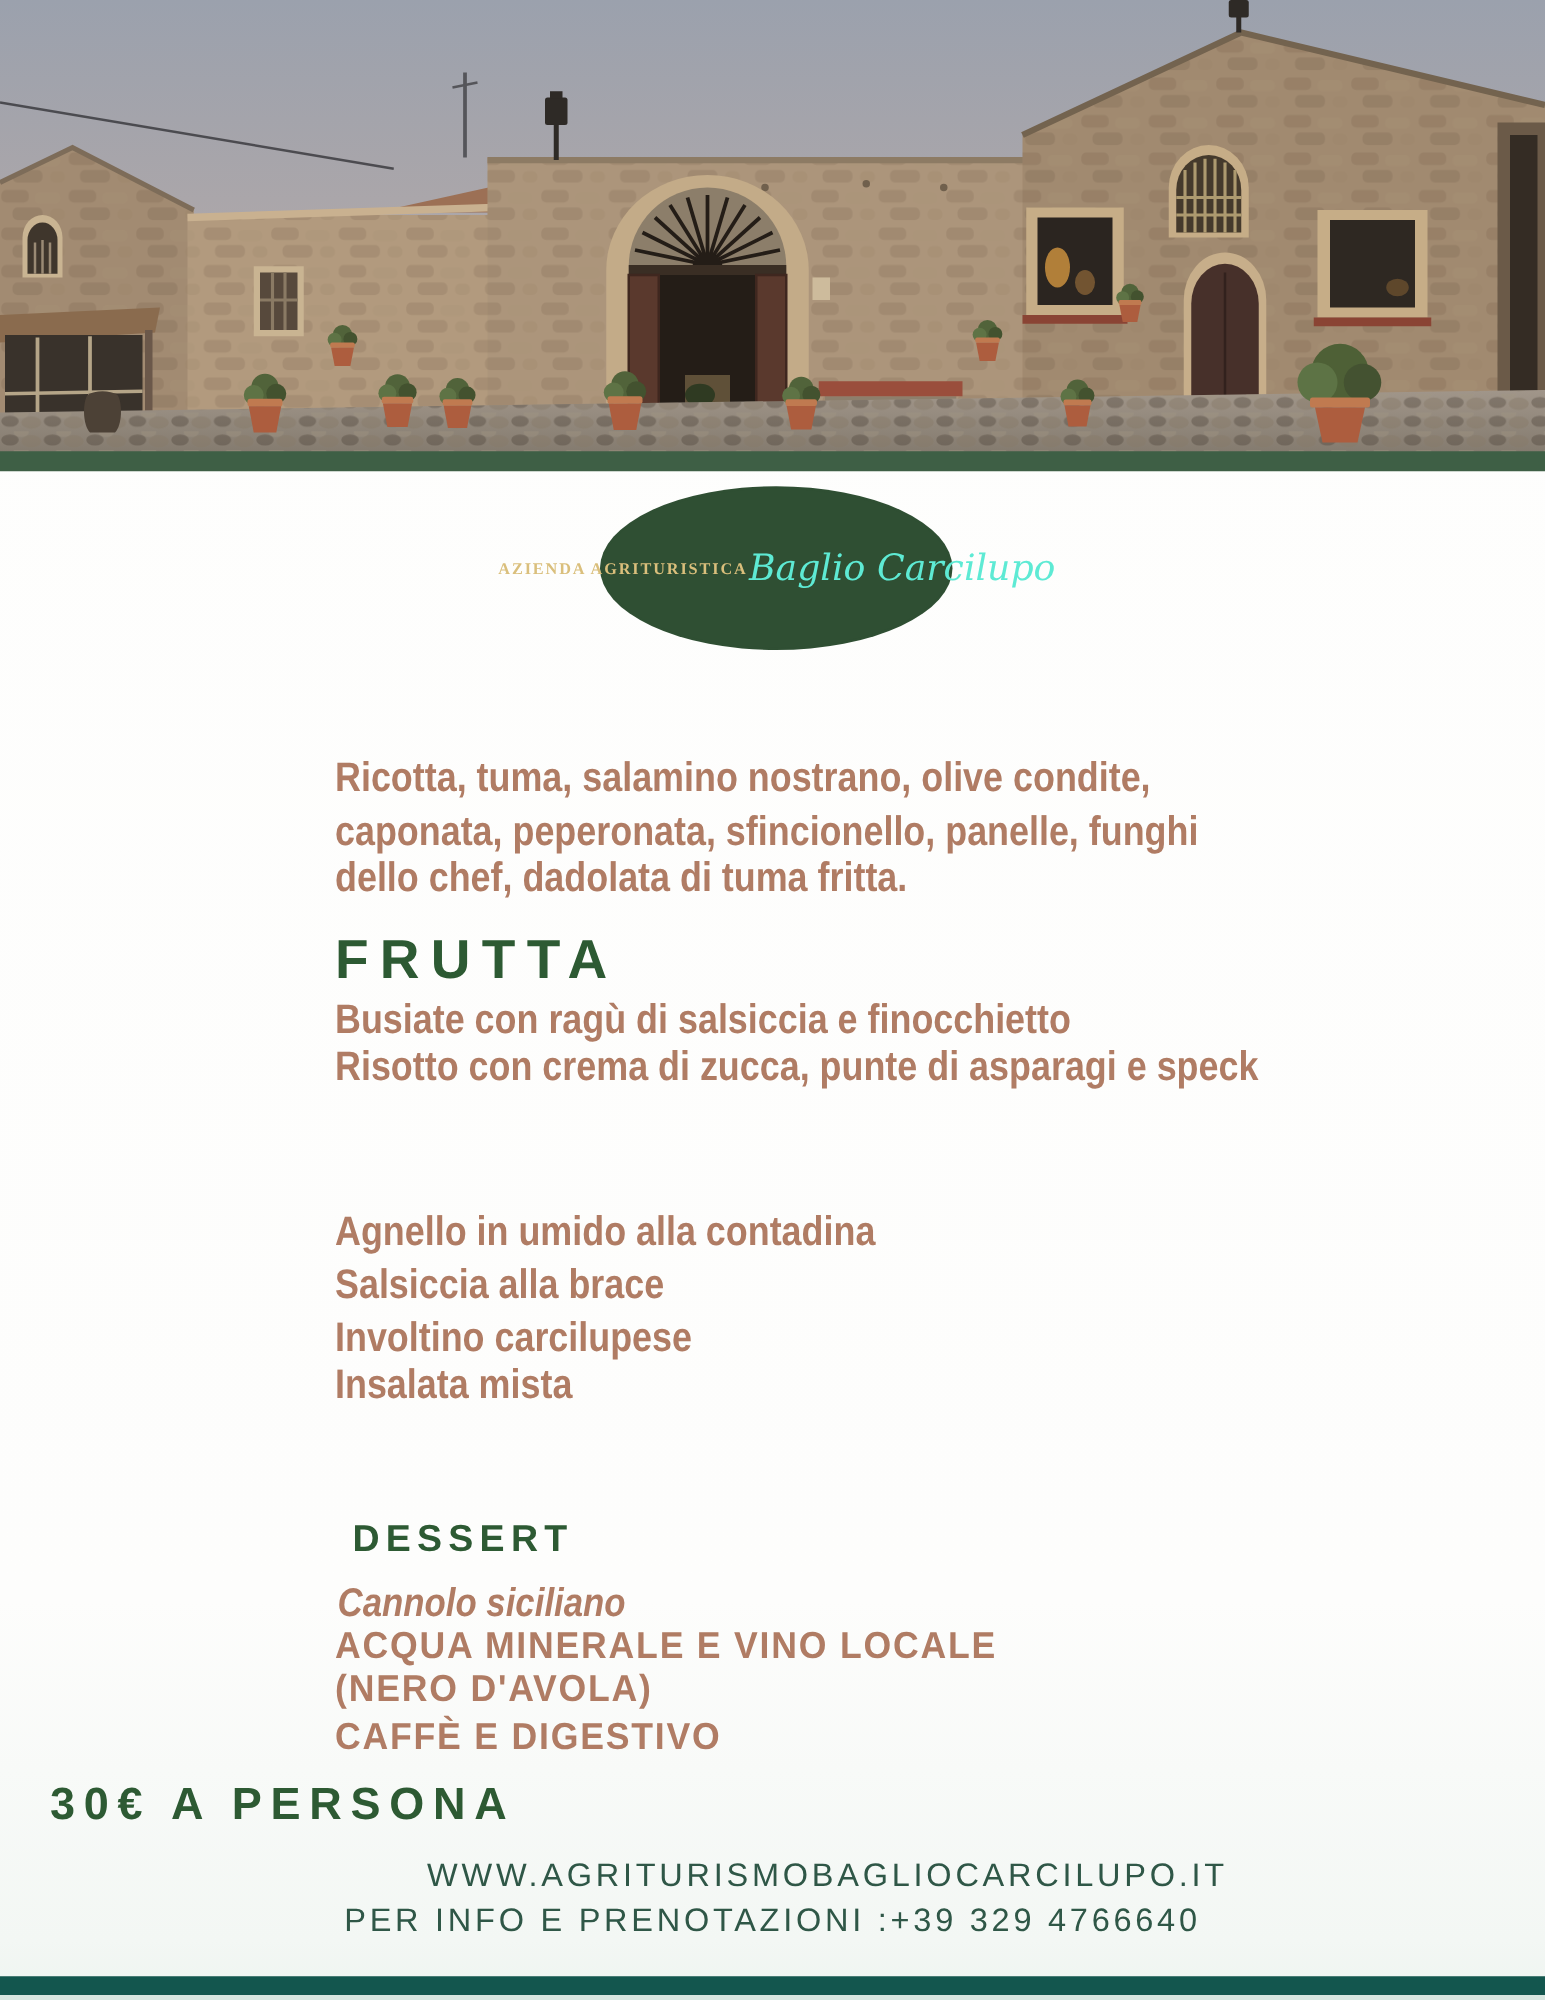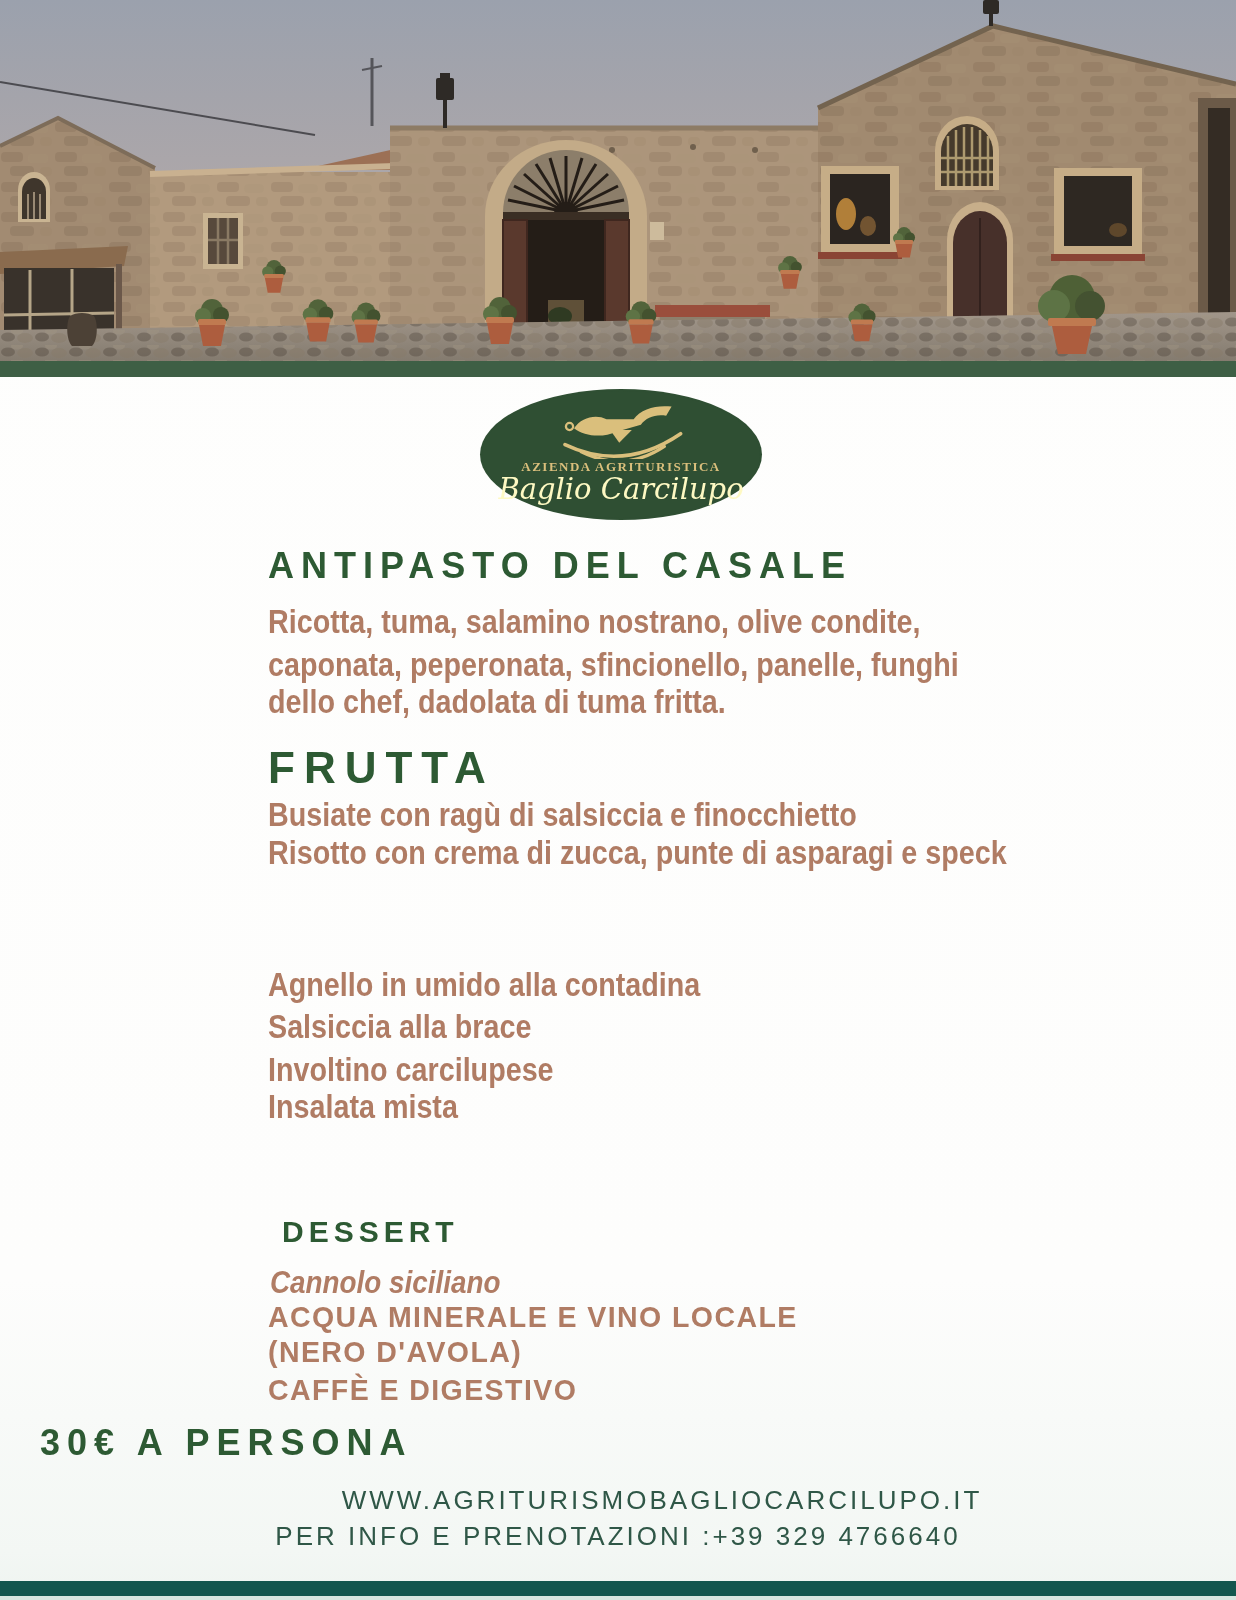--- a/index.html
+++ b/index.html
@@ -8,30 +8,30 @@
     background:linear-gradient(#fefefd 0%,#fdfdfc 80%,#f3f7f4 97%,#eef4f0 100%);
     font-family:"Liberation Sans",sans-serif;
   }
   .abs{position:absolute;}
   .photo{left:0;top:0;width:1236px;height:363px;}
   .bar-top{left:0;top:361px;width:1236px;height:16px;background:#3e5f45;}
   .bar-bottom{left:0;top:1581px;width:1236px;height:15px;background:#13564e;}
   .bar-bottom-edge{left:0;top:1596px;width:1236px;height:4px;background:#d7e6e0;}
   .logo{
     left:482px;top:391px;width:278px;height:127px;border-radius:50%;
-    background:#2f4f33;display:flex;flex-direction:column;align-items:center;
+    background:#2f4f33;display:flex;flex-direction:row;align-items:center;
     justify-content:center;gap:1px;box-shadow:0 0 0 2px #2f4f33;
   }
   .logo-sub{
     font-family:"Liberation Serif",serif;font-weight:700;font-size:13px;
     letter-spacing:1.5px;color:#dabf7c;line-height:1;white-space:nowrap;
   }
   .logo-title{
     font-family:"DejaVu Serif",serif;font-style:italic;font-size:29px;
-    color:#fef9c3;line-height:1.1;white-space:nowrap;
+    color:#5eead4;line-height:1.1;white-space:nowrap;
   }
   .heading{
     position:absolute;font-weight:700;color:#2d5a33;line-height:1;white-space:nowrap;
   }
   .item{
     position:absolute;font-weight:700;color:#b07c64;line-height:1;white-space:nowrap;
     transform:scaleX(.87);transform-origin:0 50%;
   }
   .item-caps{
     position:absolute;font-weight:700;color:#b07c64;line-height:1;white-space:nowrap;
@@ -228,21 +228,20 @@
       <path d="M-52 -6 C -44 -18 -28 -22 -16 -16 L 14 -16 C 22 -28 40 -32 56 -30 L 50 -20 C 38 -22 28 -18 22 -10 L -6 -2 C -18 4 -40 4 -52 -6 Z" fill="#dabf7c"></path>
       <path d="M-12 -4 L12 -4 L-2 10 Z" fill="#dabf7c"></path>
       <circle cx="-57" cy="-8" r="4" fill="none" stroke="#dabf7c" stroke-width="2.5"></circle>
       <path d="M-62 12 C -20 32 22 30 66 0" fill="none" stroke="#dabf7c" stroke-width="4" stroke-linecap="round"></path>
       <path d="M-44 20 C -12 36 18 34 48 14" fill="none" stroke="#dabf7c" stroke-width="3.5" stroke-linecap="round"></path>
     </svg>
     <div class="logo-sub">AZIENDA AGRITURISTICA</div>
     <div class="logo-title">Baglio Carcilupo</div>
   </div>
 
-  <div class="heading" style="left:268px;top:548px;font-size:36px;letter-spacing:7px;">ANTIPASTO DEL CASALE</div>
   <div class="item" style="left:268px;top:605px;font-size:33px;">Ricotta, tuma, salamino nostrano, olive condite,</div>
   <div class="item" style="left:268px;top:648px;font-size:33px;">caponata, peperonata, sfincionello, panelle, funghi</div>
   <div class="item" style="left:268px;top:685px;font-size:33px;">dello chef, dadolata di tuma fritta.</div>
 
   <div class="heading" style="left:268px;top:746px;font-size:44px;letter-spacing:9px;">FRUTTA</div>
   <div class="item" style="left:268px;top:798px;font-size:33px;">Busiate con ragù di salsiccia e finocchietto</div>
   <div class="item" style="left:268px;top:836px;font-size:33px;">Risotto con crema di zucca, punte di asparagi e speck</div>
 
   <div class="item" style="left:268px;top:968px;font-size:33px;">Agnello in umido alla contadina</div>
   <div class="item" style="left:268px;top:1010px;font-size:33px;">Salsiccia alla brace</div>

